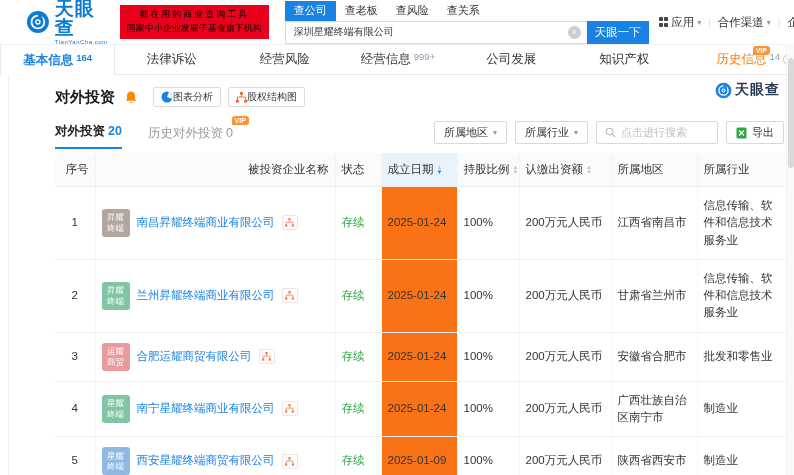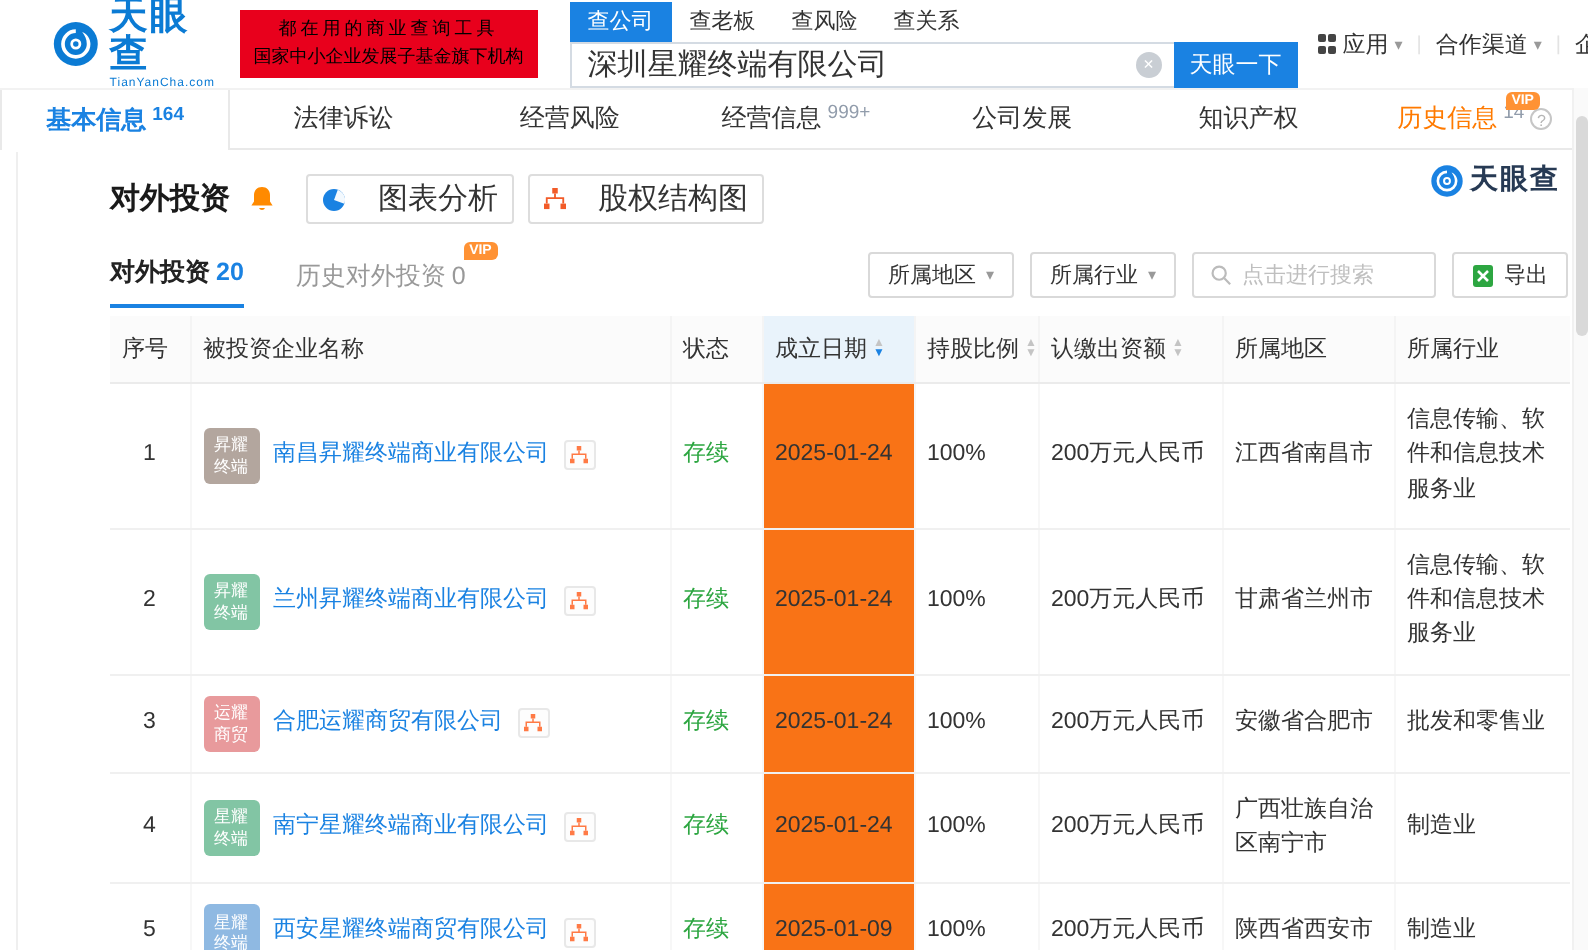--- a/index.html
+++ b/index.html
@@ -17,77 +17,77 @@
   .promo { background:#e8001c; color:#000000; padding:3px 7px; line-height:1.55; text-align:center; }
   .promo .l1 { font-size:9px; letter-spacing:2px; white-space:nowrap; }
   .promo .l2 { font-size:9px; white-space:nowrap; }
   .search-block { margin-left:6px; }
   .search-tabs { display:flex; font-size:11px; }
   .search-tab { padding:2px 9px 3px; color:#333; cursor:pointer; }
   .search-tab.active { background:#1a82e2; color:#fff; }
   .search-row { display:flex; }
   .search-input-wrap { position:relative; }
   .search-input { width:302px; height:23px; border:1px solid #d4dbe3; border-right:none;
-    font-size:15px; padding:0 24px 0 8px; color:#333; outline:none;
+    font-size:10px; padding:0 24px 0 8px; color:#333; outline:none;
     font-family:"Liberation Sans","DejaVu Sans",sans-serif; }
   .clear-ic { position:absolute; right:6px; top:5px; width:13px; height:13px; border-radius:50%;
     background:#c9ced4; color:#fff; font-size:9px; line-height:13px; text-align:center; cursor:pointer; }
   .search-btn { width:62px; height:23px; background:#1a82e2; color:#fff; border:none; font-size:11.5px;
     cursor:pointer; font-family:"Liberation Sans","DejaVu Sans",sans-serif; }
   .top-nav { margin-left:auto; display:flex; align-items:center; gap:7px; font-size:11.5px; white-space:nowrap; }
   .nav-item { display:flex; align-items:center; gap:3px; cursor:pointer; color:#333; }
   .nav-sep { color:#e3e3e3; font-size:10px; }
   .caret { font-size:8px; color:#999; }
   .grid-ic { display:inline-grid; grid-template-columns:4px 4px; gap:1.5px; }
   .grid-ic i { width:4px; height:4px; background:#444; border-radius:1px; }
 
   
   .tabbar { display:flex; height:31px; border-top:1px solid #f2f2f2; border-bottom:1px solid #e9e9e9; }
   .mtab { flex:1; display:flex; align-items:center; justify-content:center; gap:3px; font-size:12.5px;
     color:#333; cursor:pointer; position:relative; }
   .mtab .cnt { font-size:9.5px; color:#919cab; margin-top:-6px; }
   .mtab.active { color:#1a82e2; font-weight:bold; border-left:1px solid #e9e9e9; border-right:1px solid #e9e9e9; margin-bottom:-1px; background:#fff; }
   .mtab.active .cnt { color:#1a82e2; }
-  .mtab.history { color:#ff7a00; }
+  .mtab.history { color:#ff7a00;justify-content:flex-end; }
   .vip-badge { position:absolute; top:1px; background:#ff9234; color:#fff; font-size:7px; font-weight:bold;
     border-radius:3px 3px 3px 0; padding:0 3px; line-height:9px; }
   .mtab.history .vip-badge { right:24px; }
   .q-ic { width:11px; height:11px; border:1px solid #c6c6c6; border-radius:50%; color:#b5b5b5;
     font-size:8px; line-height:11px; text-align:center; cursor:pointer; }
 
   
   .content { position:relative; padding:12px 10px 0 55px; }
   .left-rail { position:absolute; left:8px; top:76px; bottom:0; width:1px; background:#efefef; }
 
   .section-head { display:flex; align-items:center; gap:9px; }
   .section-title { font-size:15px; font-weight:bold; color:#1a1a1a; }
   .head-actions { display:flex; gap:7px; margin-left:6px; }
-  .mini-btn { display:flex; align-items:center; gap:16px; border:1px solid #ddd; border-radius:2px;
-    padding:2px 7px; font-size:15px; color:#333; cursor:pointer; background:#fff; }
+  .mini-btn { display:flex; align-items:center; gap:0; border:1px solid #ddd; border-radius:2px;
+    padding:2px 7px; font-size:10px; color:#333; cursor:pointer; background:#fff; }
   .watermark { position:absolute; right:14px; top:6px; display:flex; align-items:center; gap:3px; }
   .wm-name { font-size:14px; font-weight:bold; color:#273a54; letter-spacing:1px; }
 
   .subtab-row { display:flex; align-items:flex-end; margin-top:14px; }
   .subtab { position:relative; margin-right:26px; padding-bottom:7px; cursor:pointer; font-size:12.5px; color:#999; }
   .subtab .num { margin-left:3px; }
   .subtab.active { color:#222; font-weight:bold; border-bottom:2px solid #1a82e2; }
   .subtab.active .num { color:#1a82e2; }
   .subtab .vip-badge { right:-16px; top:-9px; }
   .toolbar { margin-left:auto; display:flex; align-items:center; gap:8px; padding-bottom:5px; }
   .tb-btn { display:flex; align-items:center; gap:5px; border:1px solid #d9d9d9; border-radius:2px;
     padding:3px 9px; font-size:11px; color:#333; cursor:pointer; background:#fff; }
   .tb-search { display:flex; align-items:center; gap:5px; border:1px solid #d9d9d9; border-radius:2px;
     padding:3px 8px; font-size:11px; color:#bfbfbf; width:122px; cursor:text; background:#fff; }
 
   
   table { border-collapse:collapse; table-layout:fixed; width:730px; margin-top:4px; }
   th { font-weight:normal; font-size:11.5px; color:#333; background:#fbfbfb; padding:9px 6px;
     border-bottom:1px solid #ebebeb; border-right:1px solid #f4f4f4; text-align:left; white-space:nowrap; }
   th:last-child { border-right:none; }
-  th.center { text-align:left;font-family:Liberation Serif, serif; }
+  th.center { text-align:right;font-family:Liberation Serif, serif; }
   th.date-col { background:#e9f3fb; }
   td { font-size:11.5px; color:#333; padding:10px 6px; border-bottom:1px solid #f0f0f0;
     border-right:1px solid #f7f7f7; vertical-align:middle; line-height:1.5; }
   td:last-child { border-right:none; }
   td.center { text-align:center; }
   td.date-col { background:#f97316; }
   .sort { display:inline-flex; flex-direction:column; margin-left:3px; vertical-align:middle; }
   .sort i { font-style:normal; font-size:6px; line-height:5px; color:#c4c4c4; }
   .sort i.on { color:#1a82e2; }
   .name-cell { display:flex; align-items:center; gap:7px; }

